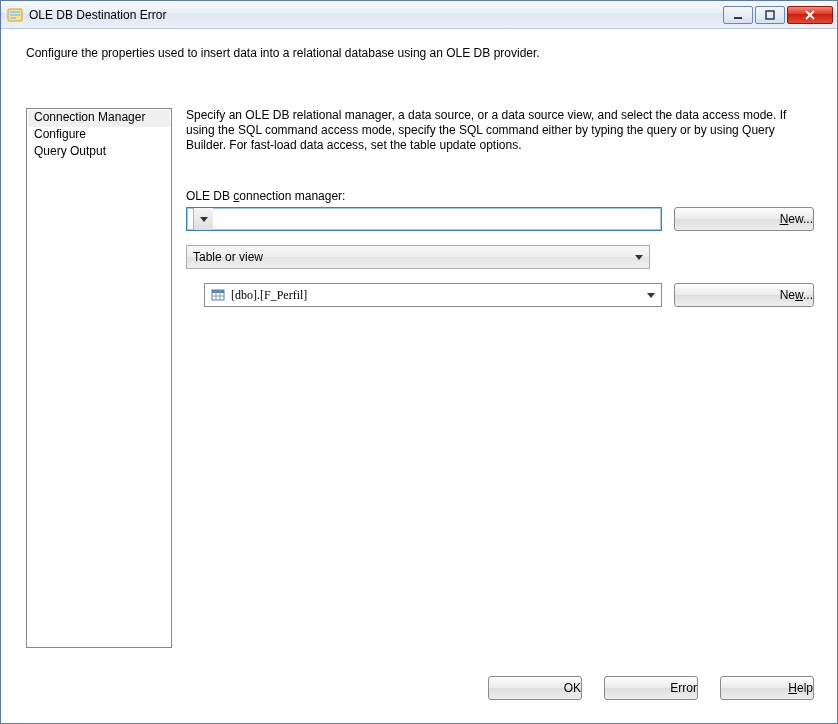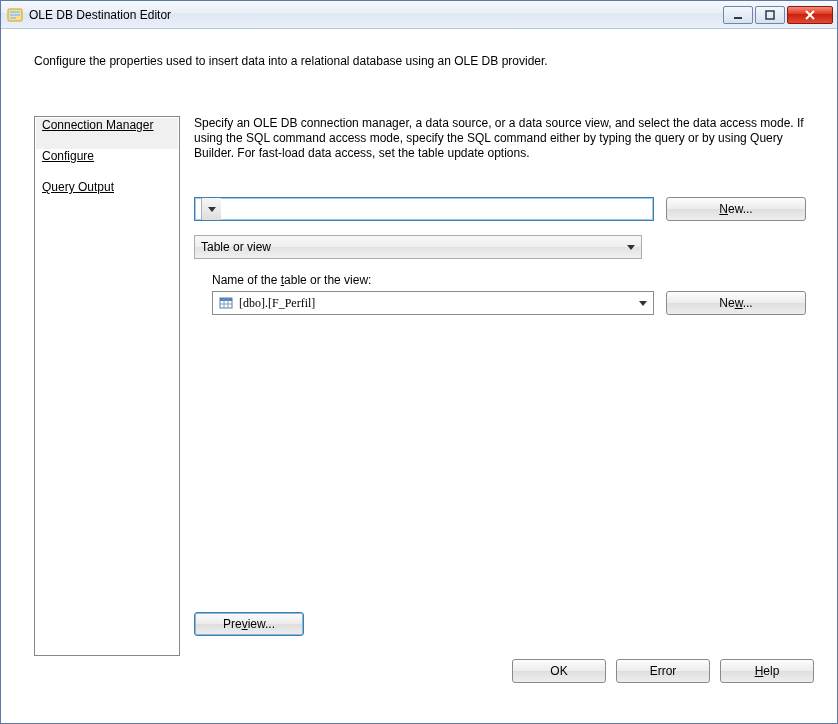--- a/index.html
+++ b/index.html
@@ -10,77 +10,77 @@
   .window-frame { position: absolute; inset: 0; border: 1px solid #5a7aa3; background: #fff; box-shadow: inset 0 0 0 1px rgba(255,255,255,0.6); }
   .titlebar { height: 28px; background: linear-gradient(to bottom, #f6f9fd 0%, #e9eef7 45%, #dfe7f3 46%, #eaf0f9 100%); display: flex; align-items: center; padding: 0 4px 0 6px; border-bottom: 1px solid #b7c6d9; }
   .titlebar .app-icon { width: 16px; height: 16px; margin-right: 6px; display: inline-flex; align-items: center; justify-content: center; }
   .titlebar .title-text { flex: 1; color: #000; }
   .win-controls { display: flex; gap: 0; }
   .win-btn { width: 30px; height: 18px; border: 1px solid #6c87a8; border-radius: 2px; margin-left: 2px; display:flex; align-items:center; justify-content:center; background: linear-gradient(to bottom,#f4f7fb,#d7e2f0); cursor: default; }
   .win-btn.close { width: 46px; background: linear-gradient(to bottom,#f08b7b 0%, #e2341b 45%, #c9210e 46%, #e24a34 100%); border-color: #8a1a0b; }
   .win-btn svg { display:block; }
 
   
-  .client { position: absolute; top: 29px; left: 1px; right: 1px; bottom: 1px; background: #fff; padding: 8px; border-radius: 18px; }
+  .client { position: absolute; top: 29px; left: 1px; right: 1px; bottom: 1px; background: #fff; padding: 0; border-radius: 18px; }
   .instruction { padding: 16px 22px 8px 24px; color: #000; }
 
   .body-area { display: flex; padding: 0 22px 0 24px; gap: 14px; height: 570px; }
 
   
   .sidebar { width: 146px; height: 540px; border: 1px solid #828790; background: #fff; padding: 1px; margin-top: 40px; }
-  .sidebar-item { padding: 0 6px; height: 31px; line-height: 15px; cursor: default; white-space: nowrap; text-decoration: underline; }
+  .sidebar-item { padding: 0 6px; height: 17px; line-height: 15px; cursor: default; white-space: nowrap; }
   .sidebar-item.selected { background: #f0f0f0; }
 
   
   .main-panel { flex: 1; display: flex; flex-direction: column; padding-top: 40px; }
   .desc { margin-bottom: 36px; line-height: 1.25; }
 
   .field-label { margin-bottom: 4px; }
   .underline { text-decoration: underline; }
 
   .row { display: flex; align-items: center; gap: 12px; margin-bottom: 14px; }
 
   
   .combo { position: relative; height: 24px; border: 1px solid #8c8c8c; background: #fff; display: flex; align-items: center; padding: 0 0 0 6px; flex: 1; }
   .combo.highlight { border: 1px solid #3c7fb1; box-shadow: 0 0 0 1px #a3c7e8 inset; }
   .combo .combo-text { flex: 1; white-space: nowrap; overflow: hidden; }
   .combo .combo-btn { width: 20px; height: 100%; border-left: 1px solid #b0b0b0; background: linear-gradient(to bottom,#f6f6f6,#dedede); display:flex; align-items:center; justify-content:center; }
   .combo.soft { border: 1px solid #acacac; background: linear-gradient(to bottom,#f8f8f8 0%, #eeeeee 50%, #e3e3e3 51%, #f0f0f0 100%); }
   .combo.soft .combo-btn { border-left: none; background: transparent; }
   .combo .tbl-icon { width:14px; height:14px; margin-right:6px; display:inline-flex; align-items:center; justify-content:center; }
 
-  .btn { height: 24px; width: 140px; border: 1px solid #8a8a8a; border-radius: 3px; background: linear-gradient(to bottom,#fdfdfd 0%, #ececec 48%, #dedede 50%, #eeeeee 100%); display:flex; align-items:center; justify-content:center; cursor: default; }
+  .btn { height: 24px; width: 140px; border: 1px solid #8a8a8a; border-radius: 3px; background: linear-gradient(to bottom,#fdfdfd 0%, #ececec 48%, #dedede 50%, #eeeeee 100%); display:flex; align-items:center; justify-content:flex-end; cursor: default; }
   .btn.small { width: 110px; }
   .btn.focused { border: 1px solid #3c7fb1; box-shadow: 0 0 0 1px #8ab7db inset; }
 
   .indent { margin-left: 18px; }
 
   .preview-row { margin-top: auto; margin-bottom: 10px; }
 
   
-  .footer { position: absolute; left: 0; right: 0; bottom: 17px; height: 54px; display: flex; justify-content: flex-end; align-items: center; gap: 10px; padding: 0 22px 14px 0; }
+  .footer { position: absolute; left: 0; right: 0; bottom: 0; height: 54px; display: flex; justify-content: flex-end; align-items: center; gap: 22px; padding: 0 22px 14px 0; }
   .footer .btn { width: 94px; height: 24px; }
 
   .tri-down { width:0; height:0; border-left:4px solid transparent; border-right:4px solid transparent; border-top:5px solid #333; }
 </style>
 </head>
 <body>
 
 <div class="window-frame">
 
   <div class="titlebar">
     <span class="app-icon">
       <svg width="16" height="16" viewBox="0 0 16 16">
         <rect x="1" y="2" width="14" height="12" rx="1" fill="#ffe08a" stroke="#c9a227"></rect>
         <rect x="3" y="4" width="10" height="2" fill="#9ccbf0"></rect>
         <rect x="3" y="7" width="10" height="2" fill="#9ccbf0"></rect>
         <rect x="3" y="10" width="6" height="2" fill="#9ccbf0"></rect>
       </svg>
     </span>
-    <span class="title-text">OLE DB Destination Editor</span>
+    <span class="title-text">OLE DB Destination Error</span>
     <div class="win-controls">
       <div class="win-btn">
         <svg width="10" height="10">
             <rect x="1" y="7" width="8" height="2" fill="#2b3a4a"></rect>
           </svg>
       </div>
       <div class="win-btn">
         <svg width="10" height="10">
             <rect x="1" y="1" width="8" height="8" fill="none" stroke="#2b3a4a" stroke-width="1.5"></rect>
           </svg>
@@ -100,22 +100,25 @@
     <div class="body-area">
 
       <div class="sidebar">
         <div class="sidebar-item selected"><span>Connection Manager</span></div>
         <div class="sidebar-item"><span>Configure</span></div>
         <div class="sidebar-item"><span>Query Output</span></div>
       </div>
 
       <div class="main-panel">
 
-        <div class="desc">Specify an OLE DB connection manager, a data source, or a data source view, and select the data access mode. If using the SQL command access mode, specify the SQL command either by typing the query or by using Query Builder. For fast-load data access, set the table update options.</div>
+        <div class="desc">Specify an OLE DB relational manager, a data source, or a data source view, and select the data access mode. If using the SQL command access mode, specify the SQL command either by typing the query or by using Query Builder. For fast-load data access, set the table update options.</div>
 
+        <div class="field-label">
+          <span>OLE DB </span><span class="underline">c</span><span>onnection manager:</span>
+        </div>
         <div class="row">
           <div class="combo highlight">
             <div class="combo-btn">
                 <div class="tri-down"></div>
               </div>
           </div>
           <div class="btn">
             <span><span class="underline">N</span><span>ew...</span></span>
           </div>
         </div>
@@ -123,23 +126,20 @@
         <div class="row">
           <div class="combo soft" style="flex:1; margin-right:0;gap:44px;">
             <span class="combo-text">Table or view</span>
             <div class="combo-btn">
                 <div class="tri-down"></div>
               </div>
           </div>
           <div style="width:140px; margin-left:12px;"></div>
         </div>
 
-        <div class="field-label indent">
-          <span>Name of the </span><span class="underline">t</span><span>able or the view:</span>
-        </div>
         <div class="row indent" style="margin-left:18px;">
           <div class="combo" style="flex:1;font-family:Liberation Serif, serif;">
             <span class="tbl-icon">
               <svg width="14" height="14" viewBox="0 0 14 14">
                 <rect x="1" y="2" width="12" height="10" fill="#fff" stroke="#5a7aa3"></rect>
                 <rect x="1" y="2" width="12" height="3" fill="#4f81bd"></rect>
                 <line x1="5" y1="2" x2="5" y2="12" stroke="#7f9db9"></line>
                 <line x1="9" y1="2" x2="9" y2="12" stroke="#7f9db9"></line>
                 <line x1="1" y1="8" x2="13" y2="8" stroke="#7f9db9"></line>
               </svg>
@@ -147,25 +147,20 @@
             <span class="combo-text">[dbo].[F_Perfil]</span>
             <div class="combo-btn" style="border-left:none; background:transparent;">
                 <div class="tri-down"></div>
               </div>
           </div>
           <div class="btn">
             <span><span>Ne</span><span class="underline">w</span><span>...</span></span>
           </div>
         </div>
 
-        <div class="row preview-row">
-          <div class="btn small focused">
-            <span><span>Pre</span><span class="underline">v</span><span>iew...</span></span>
-          </div>
-        </div>
 
       </div>
     </div>
 
     <div class="footer">
       <div class="btn">
           <span>OK</span>
         </div>
       <div class="btn">
           <span>Error</span>

